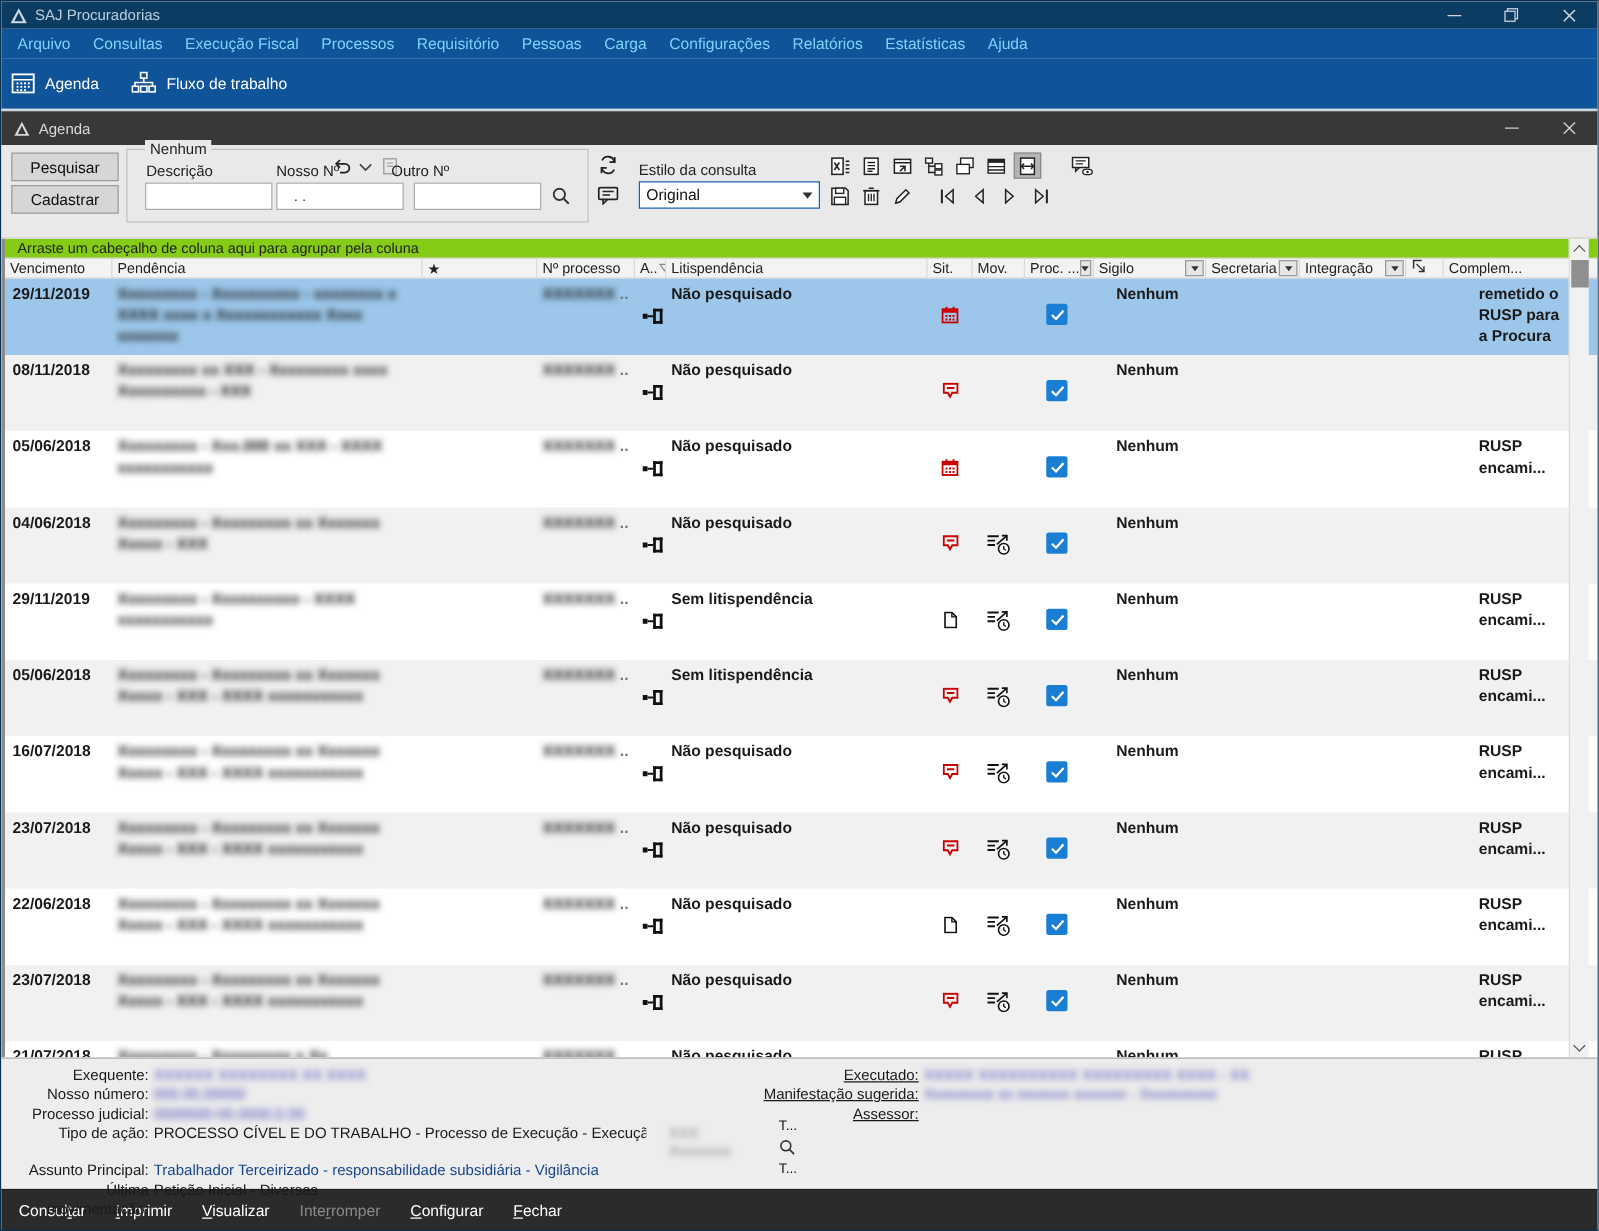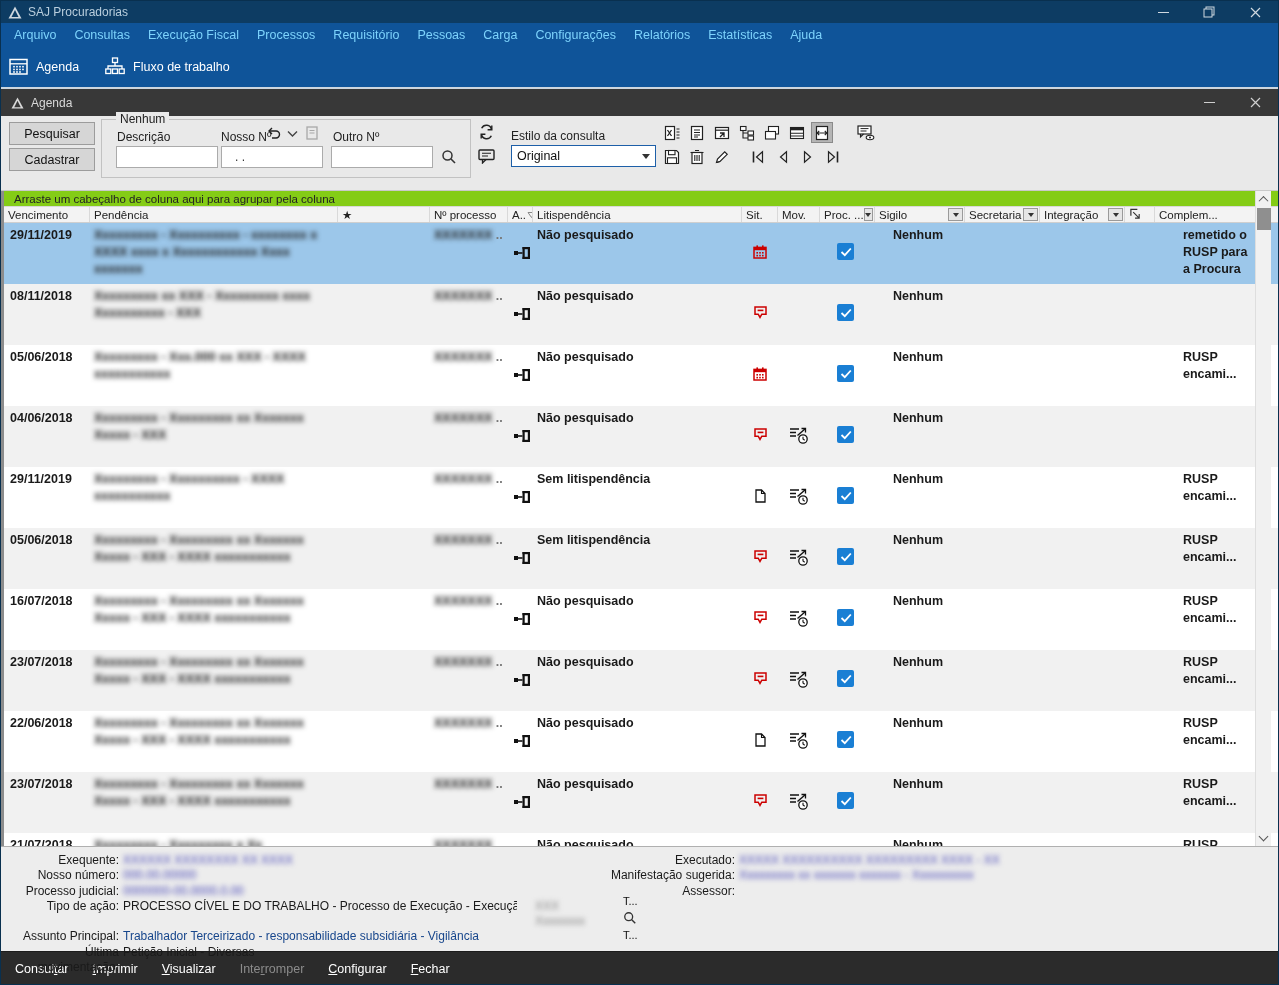--- a/index.html
+++ b/index.html
@@ -83,21 +83,21 @@
   .sb-thumb { position:absolute; top:17px; left:1px; width:14px; height:22px; background:#8f8f8f; }
 
   
   .details { height:105px; background:#ededed; border-top:1px solid #b0b0b0; position:relative; font-size:12px; color:#1a1a1a; }
   .dcol { position:absolute; top:6px; }
   .dcol.left { left:0; width:600px; }
   .dcol.right { left:598px; width:620px; }
   .drow { display:flex; line-height:15.3px; }
   .dlabel { flex:none; text-align:right; padding-right:4px; }
   .dcol.left .dlabel { width:122px; }
-  .dcol.right .dlabel { width:140px; }
+  .dcol.right .dlabel { width:140px;text-decoration:underline; }
   .dval { white-space:nowrap; overflow:hidden; }
   .blurred-blue { color:#4a4ab8; filter:blur(2.4px); }
   .blurred-gray { color:#888; filter:blur(2.4px); margin-left:18px; }
   .linkval { color:#17468c; }
   .dico-stack { position:absolute; left:622px; top:46px; display:flex; flex-direction:column; gap:2px; align-items:flex-start; }
   .dico { font-size:11px; color:#111; height:15px; display:flex; align-items:center; }
 
   
   .footer { height:35px; background:#2b2b2b; border-top:1px solid #1c1c1c; display:flex; align-items:center; padding-left:14px; gap:24px; }
   .fb { color:#fff; font-size:12.5px; font-weight:normal; background:none; border:none; font-family:"Liberation Sans",sans-serif; cursor:default; }
@@ -229,21 +229,21 @@
           <path d="M1 1.5 L5.5 6 L10 1.5" fill="none" stroke="#444" stroke-width="1.4"></path>
         </svg>
     </span>
     <span class="mini-ico" style="left:305px;top:10px">
       <svg width="12" height="14" viewBox="0 0 12 14">
           <rect x="1" y="1" width="10" height="12" fill="none" stroke="#a8a8a8" stroke-width="1.3"></rect>
           <path d="M3.5 4.5 h5 M3.5 7 h5" stroke="#a8a8a8" stroke-width="1.1"></path>
         </svg>
     </span>
     <input class="finput" style="left: 220px; top: 30px; width: 102px; padding-left: 13px;" value=". .">
-    <span class="flabel" style="left:332px;top:14px">Outro Nº</span>
+    <span class="flabel" style="left:312px;top:14px">Outro Nº</span>
     <input class="finput" style="left: 330px; top: 30px; width: 102px;" value="">
     <button class="magbtn" style="left:436px;top:30px">
       <svg width="16" height="16" viewBox="0 0 16 16">
           <circle cx="6.5" cy="6.5" r="4.5" fill="none" stroke="#333" stroke-width="1.5"></circle>
           <path d="M10 10 L14 14" stroke="#333" stroke-width="1.6"></path>
         </svg>
     </button>
 
     <span class="mini-ico" style="left:477px;top:8px">
       <svg width="17" height="16" viewBox="0 0 17 16">

